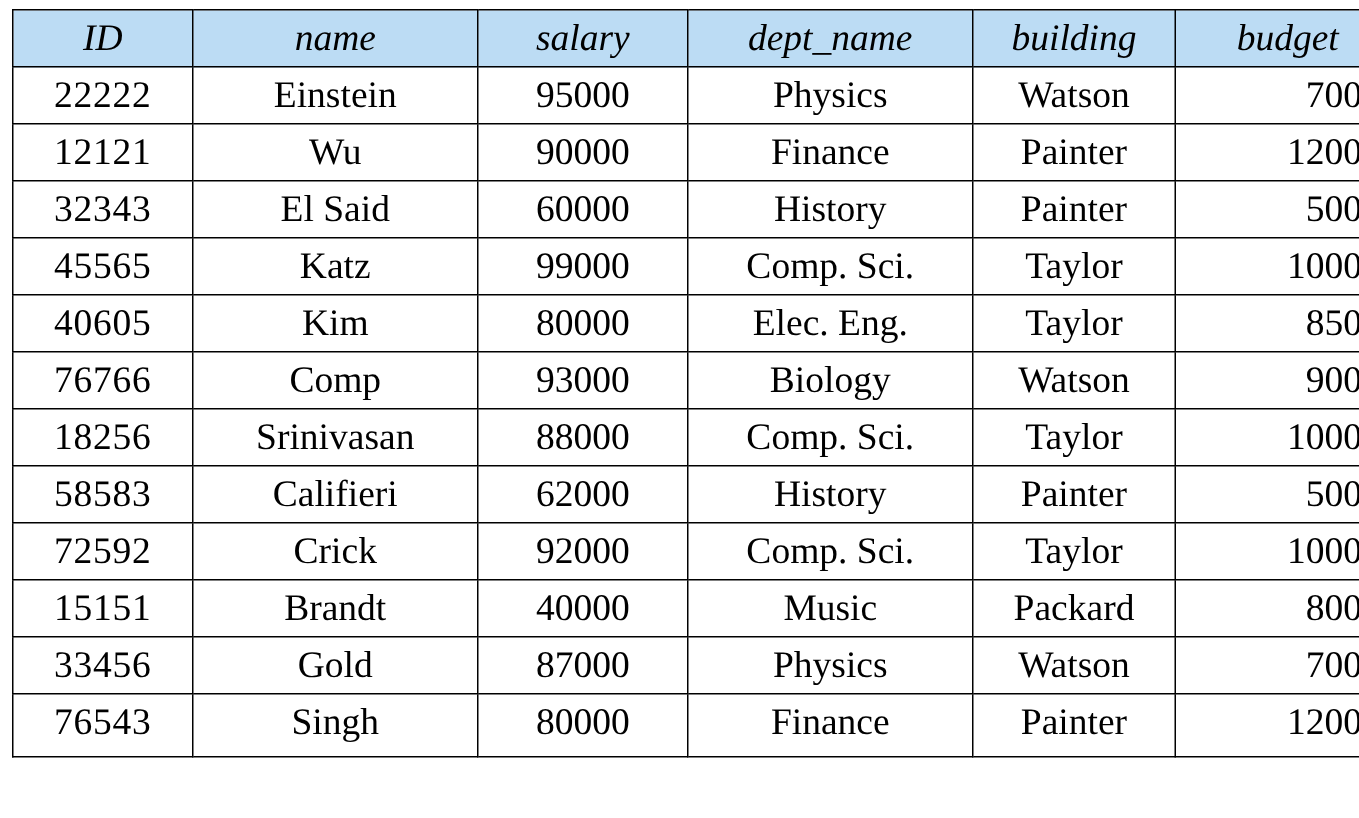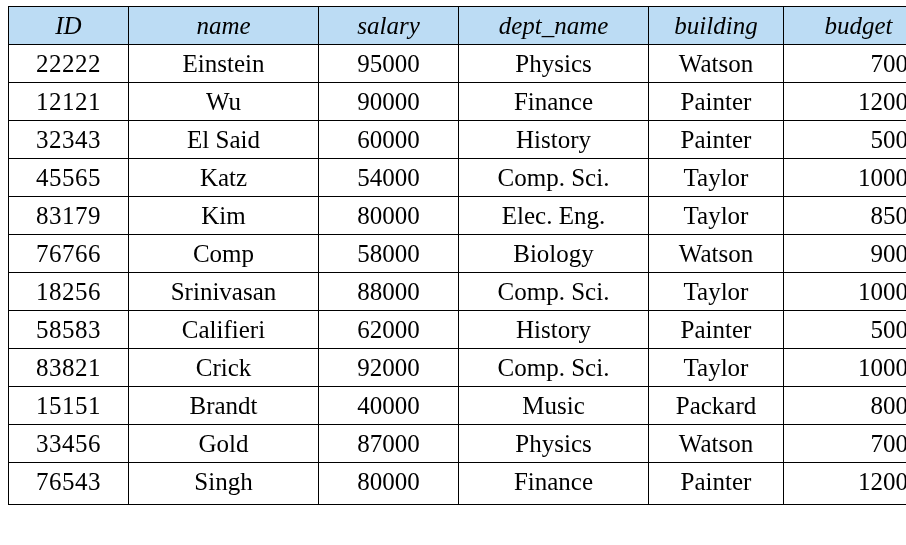--- a/index.html
+++ b/index.html
@@ -130,37 +130,37 @@
         <td class="num-center id-cell">32343</td>
         <td class="txt-left">El Said</td>
         <td class="num-center">60000</td>
         <td class="txt-left">History</td>
         <td class="txt-left">Painter</td>
         <td class="num-right">50000</td>
       </tr>
       <tr>
         <td class="num-center id-cell">45565</td>
         <td class="txt-left">Katz</td>
-        <td class="num-center">54000</td>
+        <td class="num-center">99000</td>
         <td class="txt-left">Comp. Sci.</td>
         <td class="txt-left">Taylor</td>
         <td class="num-right">100000</td>
       </tr>
       <tr>
-        <td class="num-center id-cell">83179</td>
+        <td class="num-center id-cell">40605</td>
         <td class="txt-left">Kim</td>
         <td class="num-center">80000</td>
         <td class="txt-left">Elec. Eng.</td>
         <td class="txt-left">Taylor</td>
         <td class="num-right">85000</td>
       </tr>
       <tr>
         <td class="num-center id-cell">76766</td>
         <td class="txt-left">Comp</td>
-        <td class="num-center">58000</td>
+        <td class="num-center">93000</td>
         <td class="txt-left">Biology</td>
         <td class="txt-left">Watson</td>
         <td class="num-right">90000</td>
       </tr>
       <tr>
         <td class="num-center id-cell">18256</td>
         <td class="txt-left">Srinivasan</td>
         <td class="num-center">88000</td>
         <td class="txt-left">Comp. Sci.</td>
         <td class="txt-left">Taylor</td>
@@ -168,21 +168,21 @@
       </tr>
       <tr>
         <td class="num-center id-cell">58583</td>
         <td class="txt-left">Califieri</td>
         <td class="num-center">62000</td>
         <td class="txt-left">History</td>
         <td class="txt-left">Painter</td>
         <td class="num-right">50000</td>
       </tr>
       <tr>
-        <td class="num-center id-cell">83821</td>
+        <td class="num-center id-cell">72592</td>
         <td class="txt-left">Crick</td>
         <td class="num-center">92000</td>
         <td class="txt-left">Comp. Sci.</td>
         <td class="txt-left">Taylor</td>
         <td class="num-right">100000</td>
       </tr>
       <tr>
         <td class="num-center id-cell">15151</td>
         <td class="txt-left">Brandt</td>
         <td class="num-center">40000</td>

